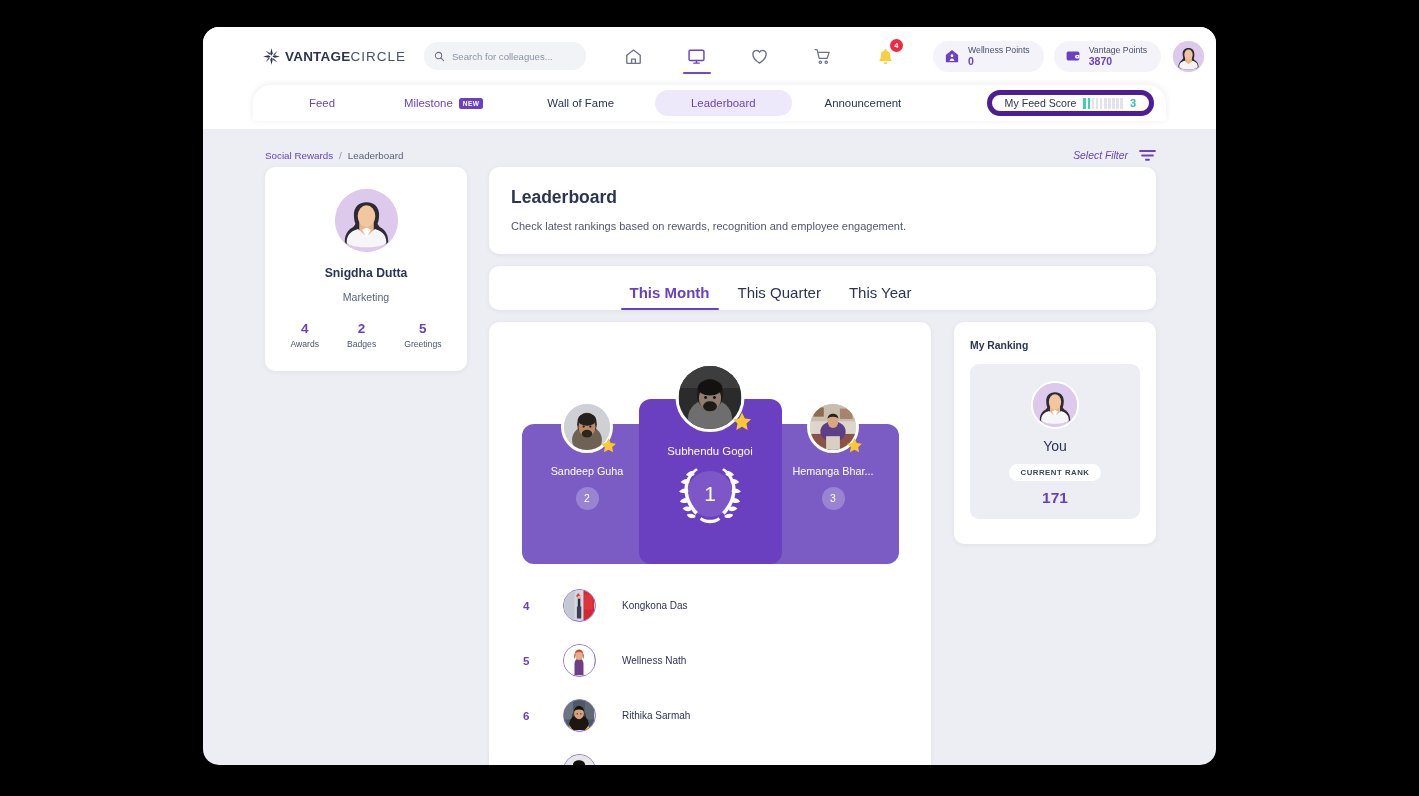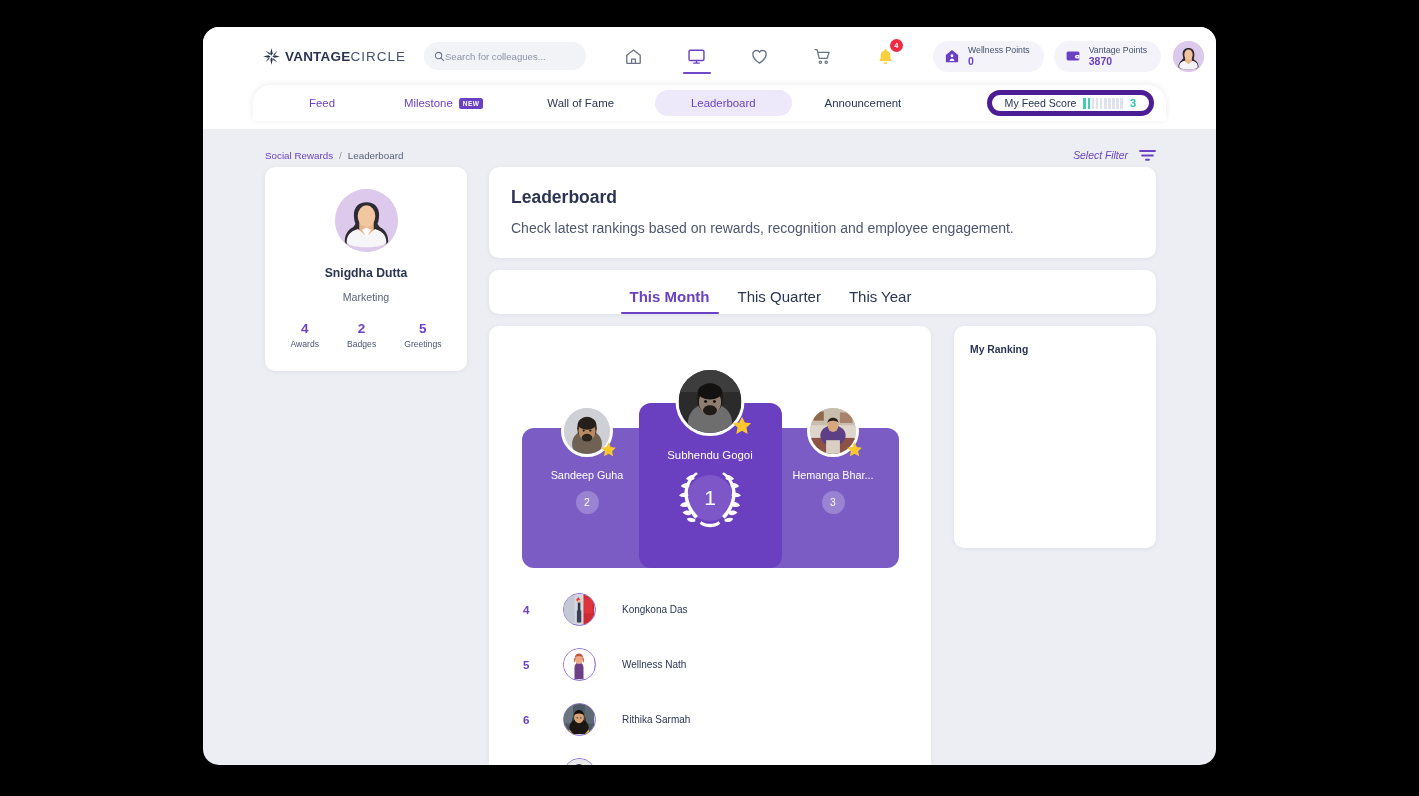--- a/index.html
+++ b/index.html
@@ -36,21 +36,21 @@
   .logo-text { font-size: 13.5px; letter-spacing: .2px; color: #2b3553; }
   .logo-text b { font-weight: 700; }
   .logo-text span { font-weight: 400; color: #46506e; letter-spacing: 1px; }
 
   .search {
     margin-left: 18px;
     width: 162px; height: 28px;
     background: #f2f3f7;
     border-radius: 14px;
     display: flex; align-items: center;
-    padding: 0 10px; 
+    padding: 0 10px; gap: 7px;
   }
   .search svg { flex: 0 0 11px; }
   .search input {
     border: none; background: transparent; outline: none;
     font-family: "Liberation Sans", sans-serif;
     font-size: 9.6px; color: #5b6580; width: 100%;
   }
   .search input::placeholder { color: #8a93a8; }
 
   .navicons { display: flex; align-items: center; gap: 39px; margin-left: 36px; }
@@ -156,21 +156,21 @@
   .pf-stats { display: flex; justify-content: center; gap: 28px; margin-top: 18px; }
   .pf-stat { text-align: center; }
   .pf-num { font-size: 13.5px; font-weight: 700; color: #6a41c4; }
   .pf-lbl { font-size: 8.6px; color: #4c5571; margin-top: 3px; }
 
   #rightcol { flex: 1; margin-left: 22px; display: flex; flex-direction: column; }
 
   
   #titlecard { padding: 20px 22px 22px; }
   .lb-title { font-size: 17.5px; font-weight: 700; color: #2b3553; }
-  .lb-sub { font-size: 14px; color: #4e5770; margin-top: 12px; }
+  .lb-sub { font-size: 11px; color: #4e5770; margin-top: 12px; }
 
   
   #periodcard {
     margin-top: 12px; height: 44px;
     display: flex; align-items: flex-end; justify-content: center;
     padding-right: 104px;
   }
   .ptab {
     font-size: 15px; color: #2b3553; cursor: pointer;
     padding: 0 14px 9px; position: relative;
@@ -644,18 +644,33 @@
                   <circle cx="22.6" cy="20" r=".9" fill="#0b0a0c"></circle>
                 </svg>
               </div>
               <div class="rr-name">Kongkana Bayan</div>
             </div>
           </div>
         </div>
 
         <div class="card" id="myrankcard">
           <div class="mr-title">My Ranking</div>
+          <div class="mr-inner">
+            <div class="mr-avatar">
+              <svg viewBox="0 0 40 40" width="44" height="44">
+                <circle cx="20" cy="20" r="20" fill="#dcc9ec"></circle>
+                <path d="M20 8.4c-5.2 0-8 3.4-8 8 0 3.6 1 5.8 1 5.8l-1.4 1.9c-1.8.9-5.4 3.4-5.4 9.2 0 4.2 27.6 4.2 27.6 0 0-5.8-3.6-8.3-5.4-9.2L27 22.2s1-2.2 1-5.8c0-4.6-2.8-8-8-8z" fill="#2d2a33"></path>
+                <path d="M15.4 19.6h9.2v7a4.6 4.6 0 0 1-9.2 0z" fill="#e9b68c"></path>
+                <ellipse cx="20" cy="17.2" rx="5.6" ry="6.9" fill="#f2c79f"></ellipse>
+                <path d="M14.6 25.4L20 30.2l5.4-4.8c3.2 1.1 7.2 2.8 7.2 8.4 0 4.2-25.2 4.2-25.2 0 0-5.6 4-7.3 7.2-8.4z" fill="#f6f6f8"></path>
+                <path d="M17.2 25.9L20 31l2.8-5.1-2.8-1.4z" fill="#fff"></path>
+              </svg>
+            </div>
+            <div class="mr-you">You</div>
+            <div class="mr-pill">CURRENT RANK</div>
+            <div class="mr-rank">171</div>
+          </div>
         </div>
 
       </div>
     </div>
   </div>
 </div>
 
 </body></html>

